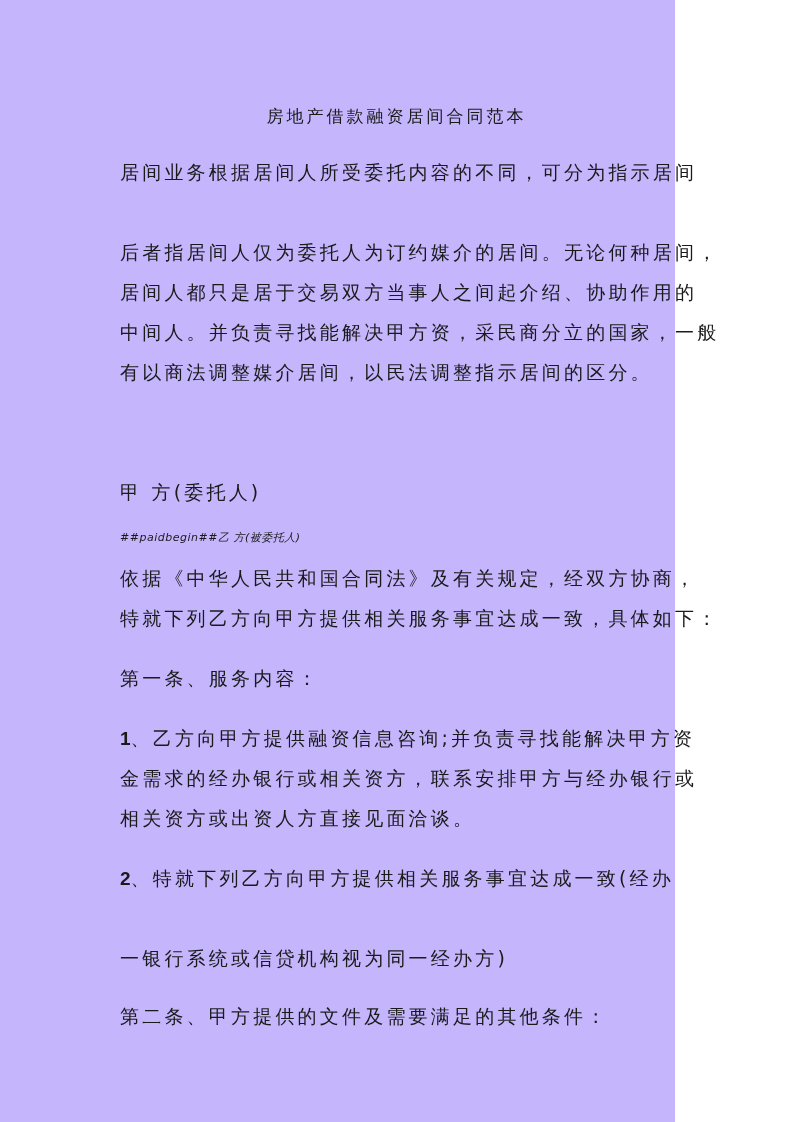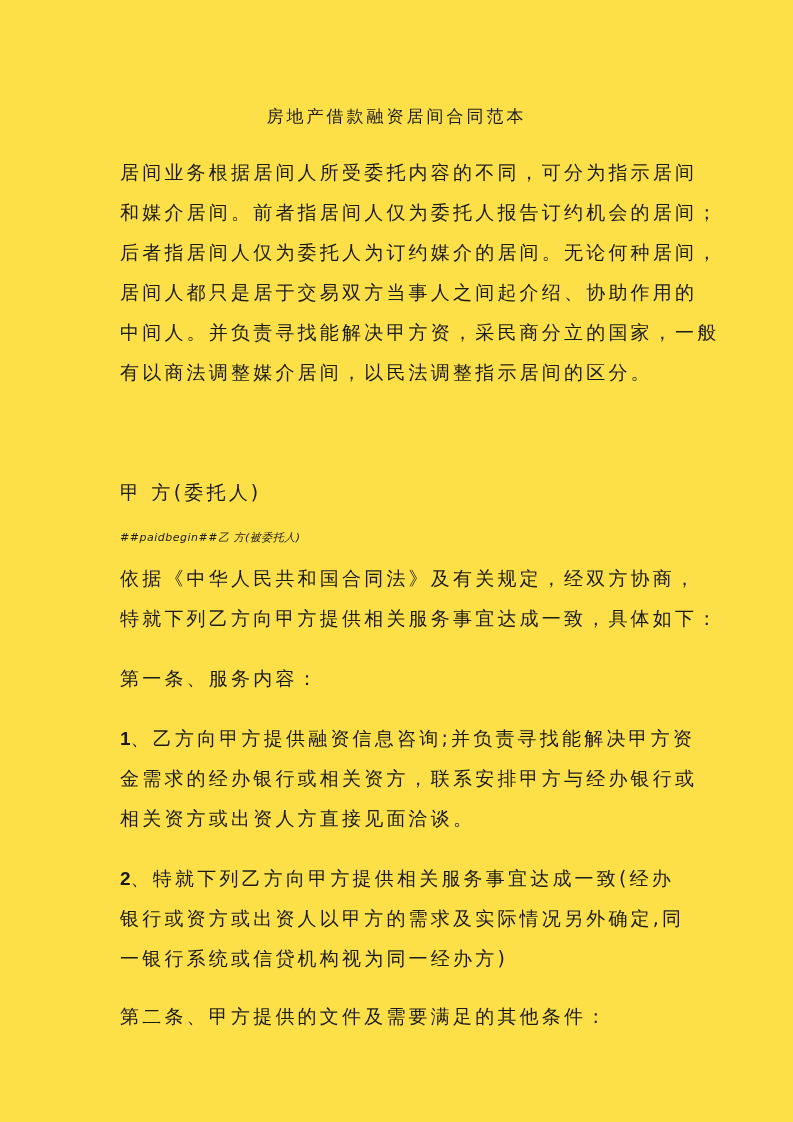--- a/index.html
+++ b/index.html
@@ -1,49 +1,47 @@
 <!DOCTYPE html>
 <html><head>
 <meta charset="utf-8">
 <style>
   html, body { margin: 0; padding: 0; background: #ffffff; }
   body { width: 793px; height: 1122px; position: relative; overflow: hidden;
          font-family: "DejaVu Sans", sans-serif; color: #1a1a1a; }
-  .page { position: absolute; left: 0; top: 0; width: 793px; height: 1122px; background: #fde047; }
+  .page { position: absolute; left: 0; top: 0; width: 675px; height: 1122px; background: #c4b5fd; }
   .line { position: absolute; left: 120px; white-space: nowrap; font-size: 19px; letter-spacing: 3.2px; line-height: 24px; text-align: right; }
   .title { position: absolute; top: 104px; left: 0; width: 793px; text-align: center; font-size: 17px; letter-spacing: 3px; line-height: 24px; }
   .subtitle { font-size: 17px; letter-spacing: 3px; }
   .small { font-size: 11px; letter-spacing: 0.5px; font-style: italic; }
   .num { font-weight: bold; letter-spacing: 0; font-family: "Liberation Sans", sans-serif; }
 </style>
 </head>
 <body>
 
 <div class="page">
   <div class="title">房地产借款融资居间合同范本</div>
 
   <div class="line" style="top:160px">居间业务根据居间人所受委托内容的不同，可分为指示居间</div>
-  <div class="line" style="top:200px">和媒介居间。前者指居间人仅为委托人报告订约机会的居间；</div>
   <div class="line" style="top:240px">后者指居间人仅为委托人为订约媒介的居间。无论何种居间，</div>
   <div class="line" style="top:280px">居间人都只是居于交易双方当事人之间起介绍、协助作用的</div>
   <div class="line" style="top:320px">中间人。并负责寻找能解决甲方资，采民商分立的国家，一般</div>
   <div class="line" style="top:360px">有以商法调整媒介居间，以民法调整指示居间的区分。</div>
 
 
   <div class="line" style="top:480px">甲  方(委托人)</div>
 
   <div class="line small" style="top:526px">##paidbegin##乙  方(被委托人)</div>
 
   <div class="line" style="top:566px">依据《中华人民共和国合同法》及有关规定，经双方协商，</div>
   <div class="line" style="top:666px">第一条、服务内容：</div>
 
   <div class="line" style="top:606px">特就下列乙方向甲方提供相关服务事宜达成一致，具体如下：</div>
 
   <div class="line" style="top:726px"><span class="num">1</span><span>、乙方向甲方提供融资信息咨询;并负责寻找能解决甲方资</span></div>
   <div class="line" style="top:766px">金需求的经办银行或相关资方，联系安排甲方与经办银行或</div>
   <div class="line" style="top:806px">相关资方或出资人方直接见面洽谈。</div>
 
   <div class="line" style="top:866px"><span class="num">2</span><span>、特就下列乙方向甲方提供相关服务事宜达成一致(经办</span></div>
-  <div class="line" style="top:906px">银行或资方或出资人以甲方的需求及实际情况另外确定,同</div>
   <div class="line" style="top:946px">一银行系统或信贷机构视为同一经办方)</div>
 
   <div class="line" style="top:1004px">第二条、甲方提供的文件及需要满足的其他条件：</div>
 </div>
 
 </body></html>

